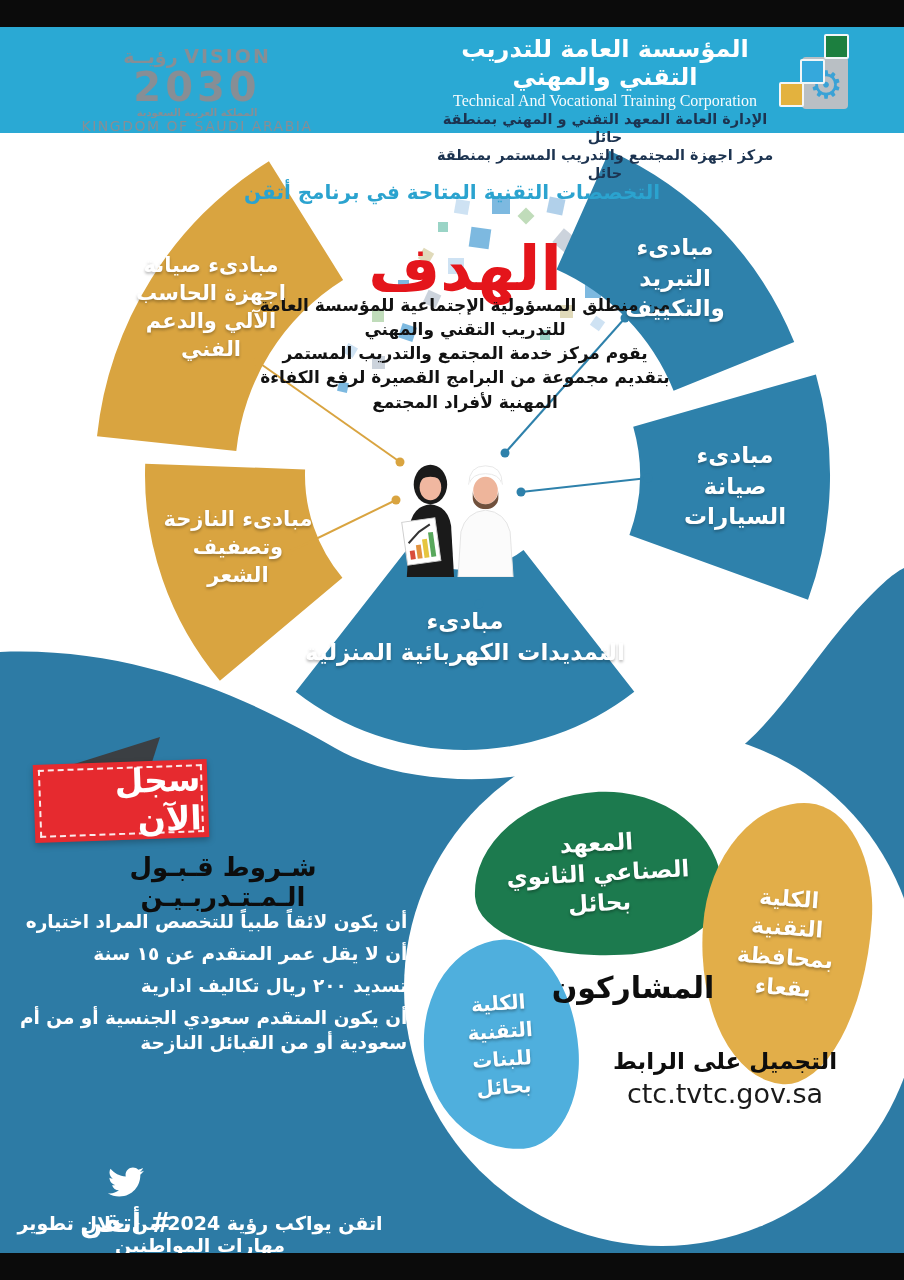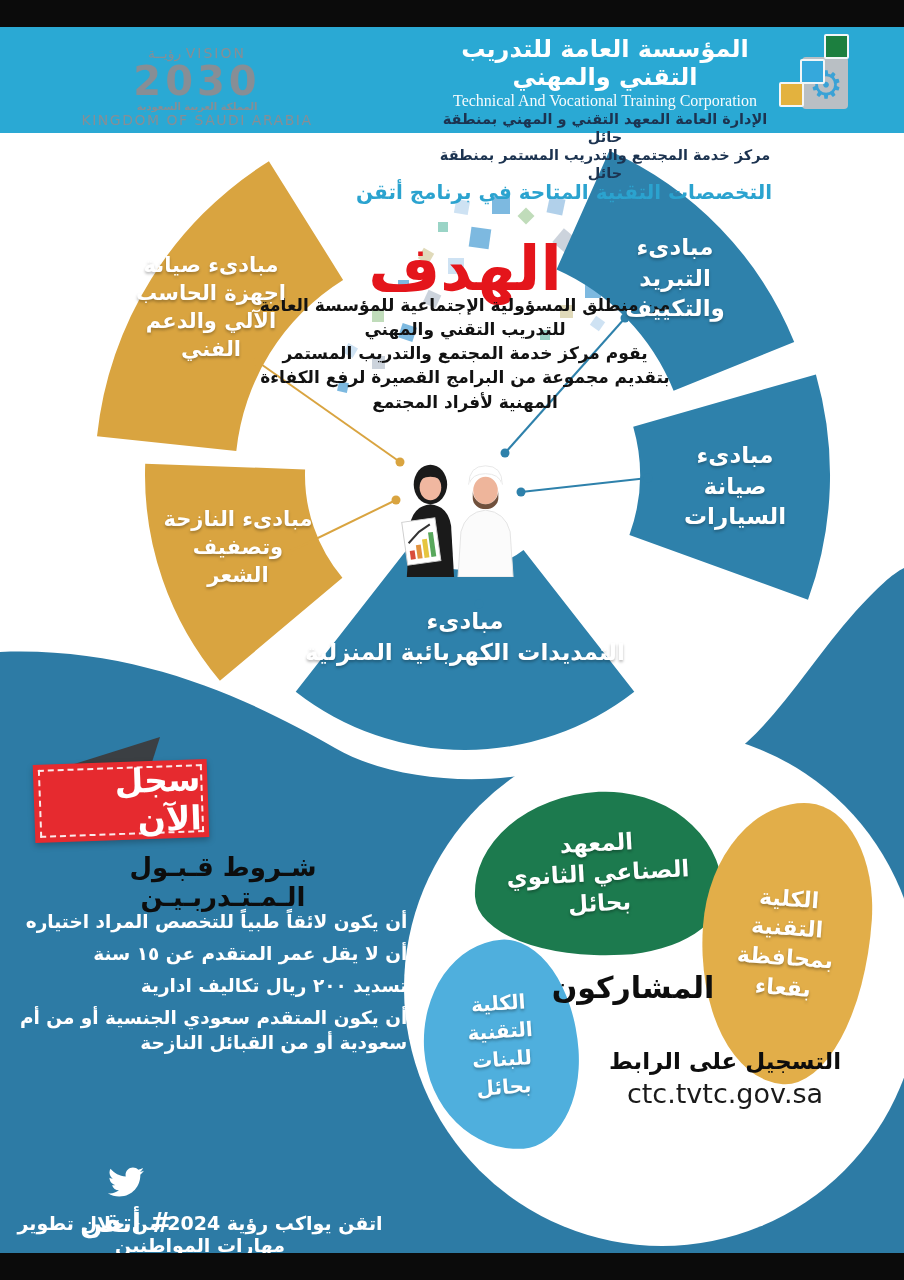--- a/index.html
+++ b/index.html
@@ -11,21 +11,21 @@
   .abs { position:absolute; }
   .pre { white-space:pre-line; }
   svg.layer { position:absolute; left:0; top:0; }
 
   
   .topbar    { left:0; top:0; width:904px; height:27px; background:#0b0b0b; z-index:5; }
   .bottombar { left:0; top:1253px; width:904px; height:27px; background:#0b0b0b; z-index:5; }
   .header    { left:0; top:27px; width:904px; height:106px; background:#2aa9d4; z-index:4; }
 
   .vision { left:72px; top:18px; width:250px; color:#878e95; text-align:center; position:absolute; }
-  .vision .v-row1 { font-size:14px; font-weight:400; letter-spacing:2px; }
+  .vision .v-row1 { font-size:19px; font-weight:700; letter-spacing:2px; }
   .vision .v-year { font-size:40px; font-weight:900; line-height:1.0; letter-spacing:4px; }
   .vision .v-k-ar { font-size:10px; font-weight:700; }
   .vision .v-k-en { font-size:14px; letter-spacing:1.5px; }
 
   .org-block { position:absolute; left:430px; top:8px; width:350px; text-align:center; direction:rtl; }
   .org-ar { color:#ffffff; font-size:24px; font-weight:700; }
   .org-en { color:#f6fbfd; font-size:16px; font-family:"Liberation Serif", serif; margin-top:1px; }
   .dept   { color:#1c3350; font-size:14.5px; font-weight:700; line-height:1.25; }
 
   .tvtc-logo { position:absolute; left:772px; top:5px; width:120px; height:92px; }
@@ -33,21 +33,21 @@
   .tvtc-gear { position:absolute; left:33px; top:30px; width:42px; height:46px; color:#3aa2d6;
                font-size:38px; line-height:46px; text-align:center; }
   .sq { position:absolute; width:25px; height:25px; border:2px solid #f2f6f8; border-radius:2px; }
   .sq.green { left:52px; top:2px;  background:#1c7f3f; }
   .sq.blue  { left:28px; top:27px; background:#35a8dc; }
   .sq.gold  { left:7px;  top:50px; background:#e3b23e; }
 
   
   .title-main { left:122px; top:144px; width:660px; text-align:center; direction:rtl;
                 font-size:27px; font-weight:900; color:#e02b2e; z-index:3; }
-  .title-sub  { left:132px; top:180px; width:640px; text-align:right; direction:rtl;
+  .title-sub  { left:132px; top:180px; width:640px; text-align:center; direction:rtl;
                 font-size:20px; font-weight:700; color:#2ba3cf; z-index:3; }
 
   
   .goal-head { left:330px; top:232px; width:270px; text-align:center;
                font-size:62px; font-weight:900; color:#e4151b; z-index:3; }
   .goal-text { left:252px; top:293px; width:426px; text-align:center; direction:rtl;
                font-size:17px; font-weight:700; color:#121212; line-height:1.42; z-index:3; }
 
   
   #flower { z-index:2; }
@@ -176,21 +176,21 @@
       </div>
       <div class="v-year">2030</div>
       <div class="v-k-ar">المملكة العربية السعودية</div>
       <div class="v-k-en">KINGDOM OF SAUDI ARABIA</div>
     </div>
 
     <div class="org-block">
       <div class="org-ar">المؤسسة العامة للتدريب التقني والمهني</div>
       <div class="org-en">Technical And Vocational Training Corporation</div>
       <div class="dept">الإدارة العامة المعهد التقني و المهني بمنطقة حائل</div>
-      <div class="dept">مركز خدمة المجتمع والتدريب المستمر بمنطقة حائل</div>
+      <div class="dept">مركز اجهزة المجتمع والتدريب المستمر بمنطقة حائل</div>
     </div>
 
     <div class="tvtc-logo">
       <div class="tvtc-gray"></div>
       <div class="tvtc-gear">⚙</div>
       <div class="sq green"></div>
       <div class="sq blue"></div>
       <div class="sq gold"></div>
     </div>
   </header>
@@ -281,21 +281,21 @@
 التقنية
 بمحافظة
 بقعاء</div>
   <div class="blob blob-blue pre" style="background: rgb(79, 175, 221);">الكلية
 التقنية
 للبنات
 بحائل</div>
   <div class="abs part-head">المشاركون</div>
 
   <div class="abs reg-block">
-    <div class="reg-label">التسجيل على الرابط</div>
+    <div class="reg-label">التجميل على الرابط</div>
     <a class="reg-url">ctc.tvtc.gov.sa</a>
   </div>
 
   <div class="hash-row">
     <svg width="44" height="36" viewBox="0 0 512 512">
       <path fill="#ffffff" d="M459.4 151.7c.3 4.5 .3 9.1 .3 13.6 0 138.7-105.6 298.6-298.6 298.6-59.5 0-114.7-17.2-161.1-47.1 8.4 1 16.6 1.3 25.3 1.3 49.1 0 94.2-16.6 130.3-44.8-46.1-1-84.8-31.2-98.1-72.8 6.5 1 13 1.6 19.8 1.6 9.4 0 18.8-1.3 27.6-3.6-48.1-9.7-84.1-52-84.1-103v-1.3c14 7.8 30.2 12.7 47.4 13.3-28.3-18.8-46.8-51-46.8-87.4 0-19.5 5.2-37.4 14.3-53 51.7 63.7 129.3 105.3 216.4 109.8-1.6-7.8-2.6-15.9-2.6-24 0-57.8 46.8-104.9 104.9-104.9 30.2 0 57.5 12.7 76.7 33.1 23.7-4.5 46.5-13.3 66.6-25.3-7.8 24.4-24.4 44.8-46.1 57.8 21.1-2.3 41.6-8.1 60.4-16.2-14.3 20.8-32.2 39.3-52.6 54.3z"></path>
     </svg>
     <span class="hash-text"># أتقن</span>
   </div>
 

